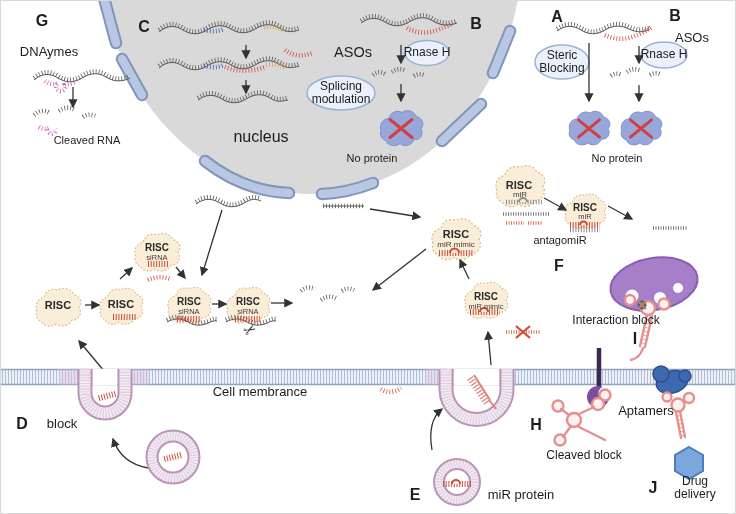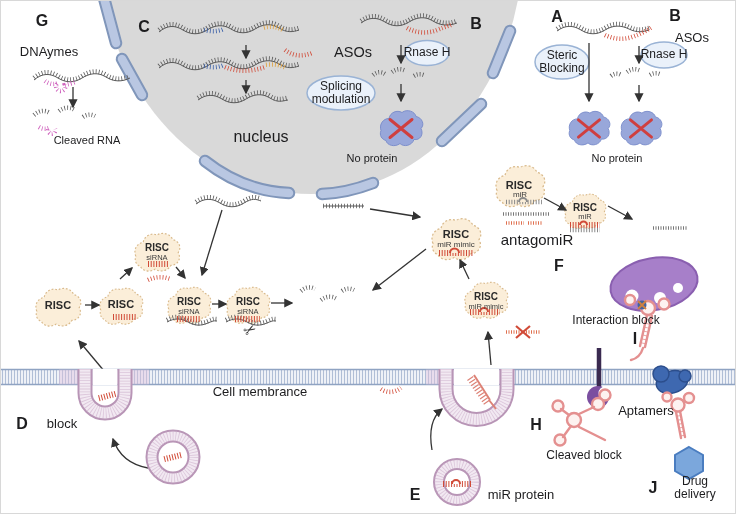--- a/index.html
+++ b/index.html
@@ -338,21 +338,21 @@
 
 <div class="t risc" style="left:455px;top:233px">RISC</div>
 <div class="t sub" style="left:455px;top:244px">miR mimic</div>
 <div class="t risc-s" style="left:485px;top:296px">RISC</div>
 <div class="t sub-s" style="left:485px;top:306px">miR mimic</div>
 
 <div class="t risc" style="left:518px;top:184px">RISC</div>
 <div class="t sub" style="left:519px;top:194px">miR</div>
 <div class="t risc-s" style="left:584px;top:207px">RISC</div>
 <div class="t sub-s" style="left:584px;top:216px">miR</div>
-<div class="t" style="left:536px;top:239px;font-size:15px">antagomiR</div>
+<div class="t" style="left:559px;top:239px;font-size:11px">antagomiR</div>
 <div class="t letter" style="left:558px;top:265px">F</div>
 
 <div class="t" style="left:259px;top:391px;font-size:13px">Cell membrance</div>
 
 <div class="t letter" style="left:21px;top:423px">D</div>
 <div class="t title" style="left:61px;top:423px">block</div>
 <div class="t letter" style="left:414px;top:494px">E</div>
 <div class="t title" style="left:520px;top:494px">miR protein</div>
 
 <div class="t letter" style="left:535px;top:424px">H</div>

